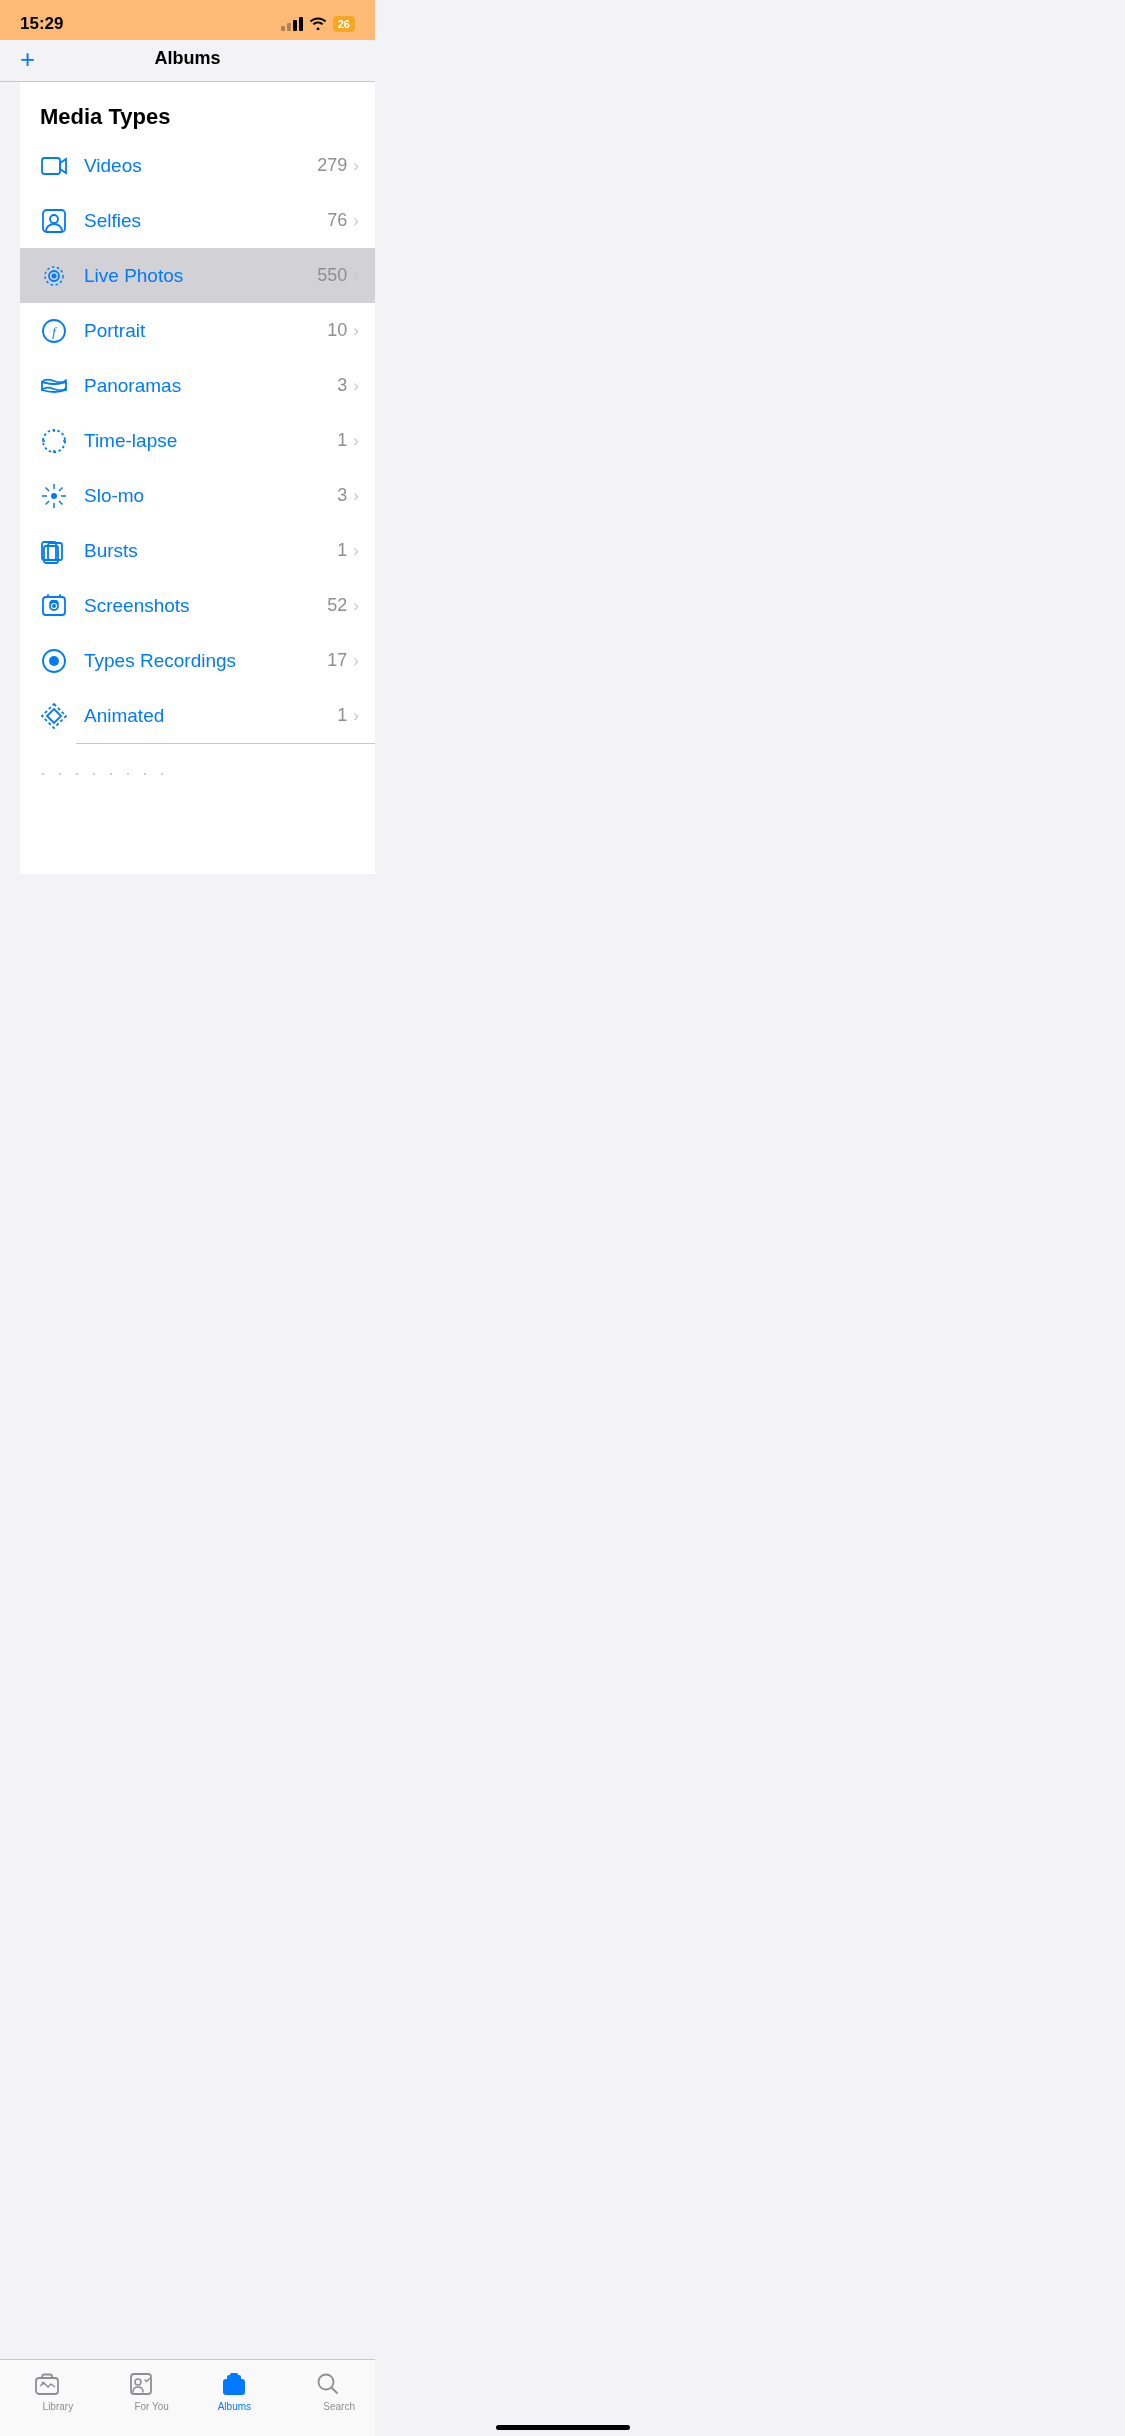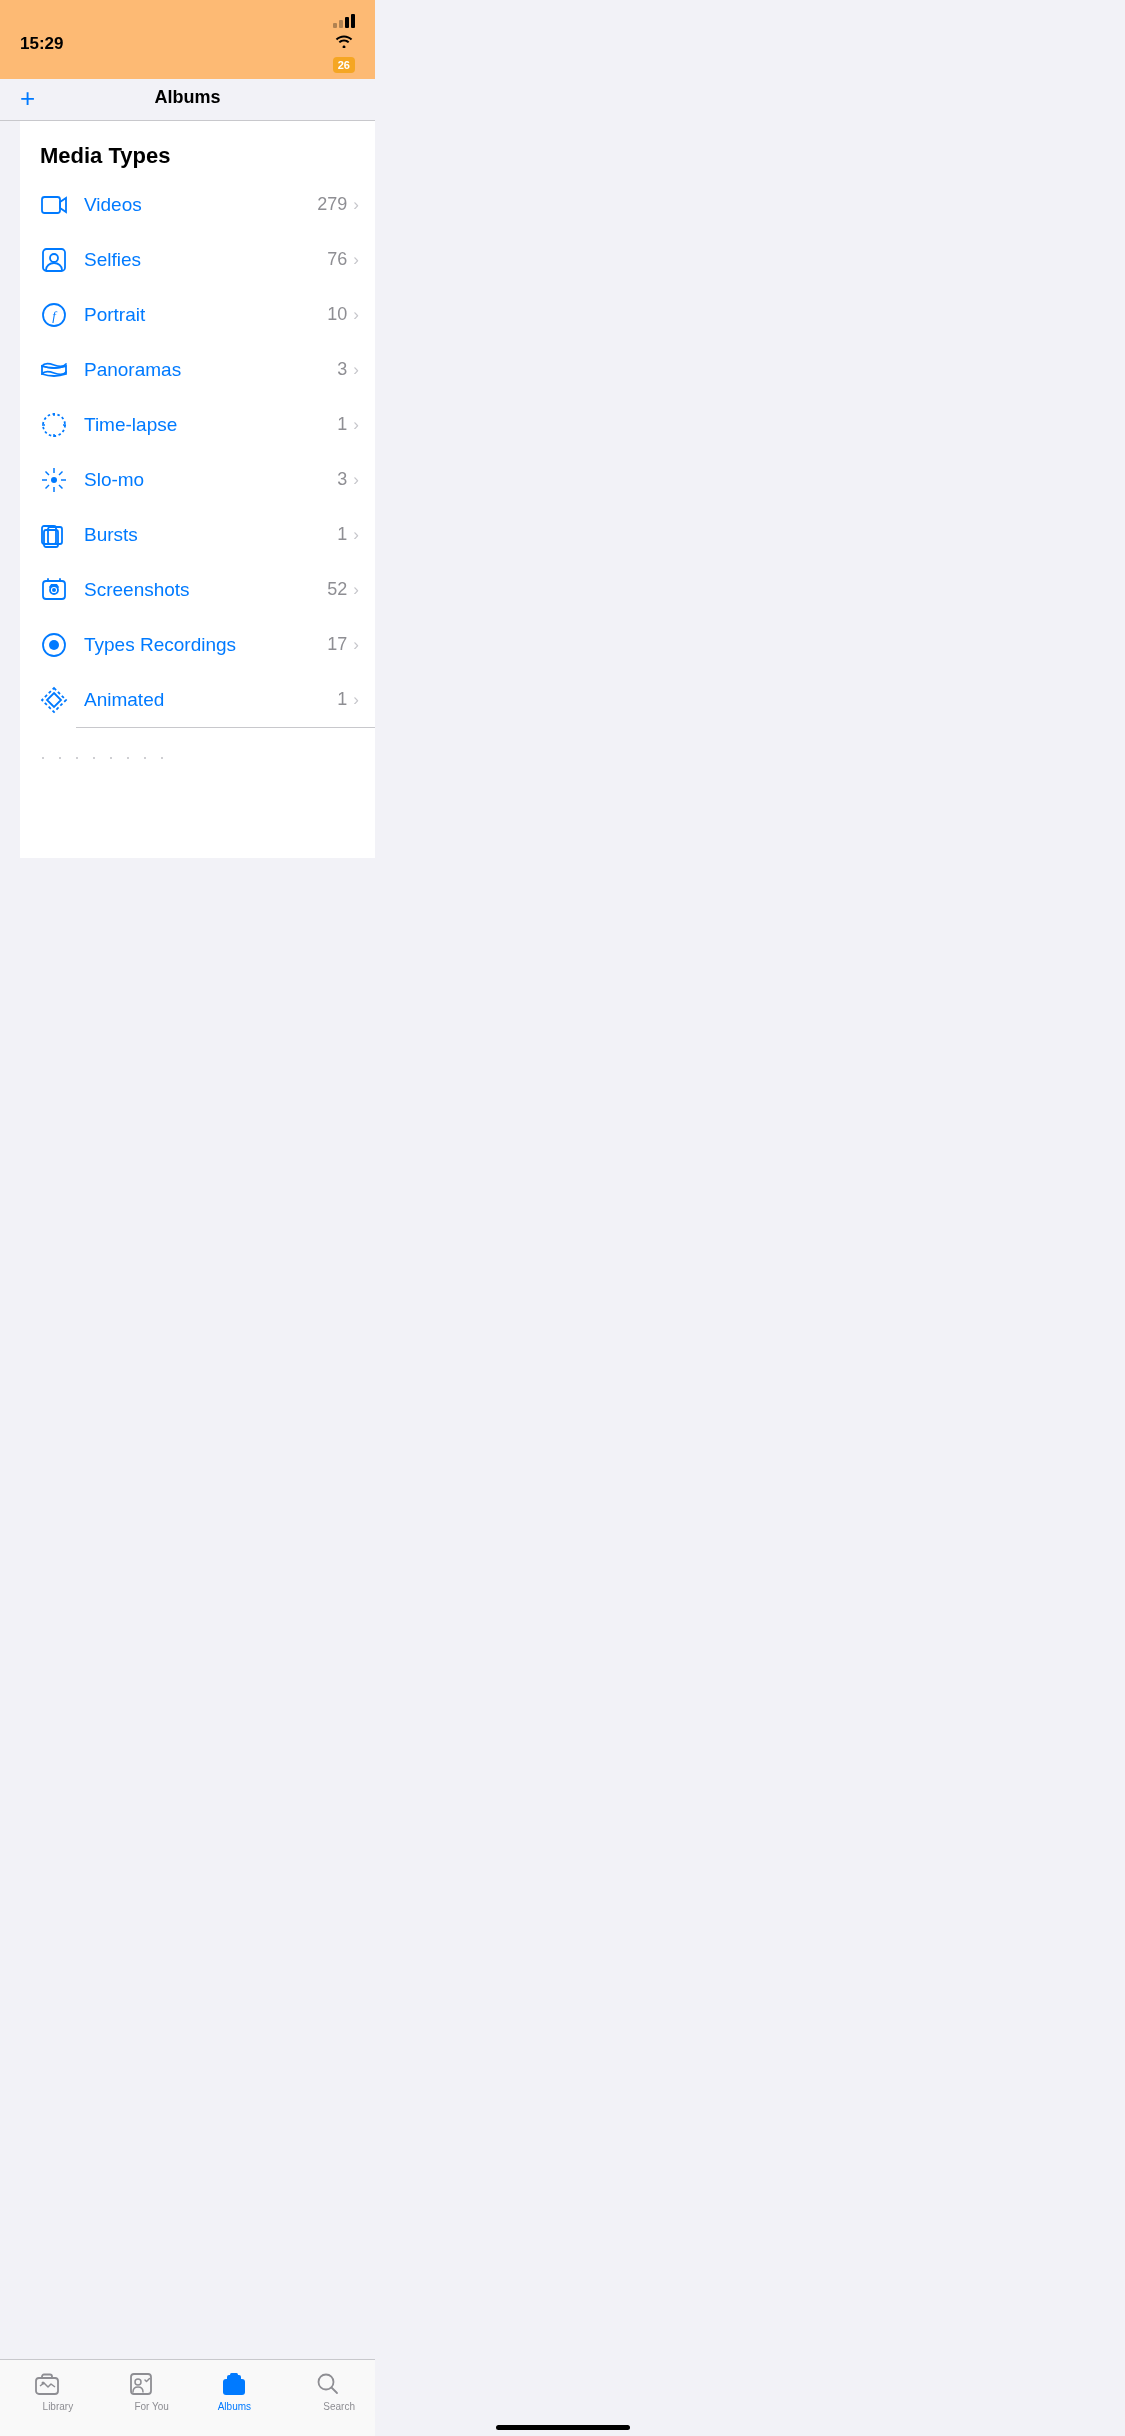--- a/index.html
+++ b/index.html
@@ -20,21 +20,20 @@
     }
     .status-time {
       font-size: 17px;
       font-weight: 600;
       color: #000;
     }
     .status-icons {
       display: flex;
       align-items: center;
       gap: 6px;
-      flex-direction: column;
     }
     .signal-bars {
       display: flex;
       align-items: flex-end;
       gap: 2px;
     }
     .signal-bar {
       width: 4px;
       background: #000;
       border-radius: 1px;
@@ -242,20 +241,33 @@
         <rect x="3" y="3" width="22" height="22" rx="3.5"></rect>
         <circle cx="14" cy="12" r="4"></circle>
         <path d="M6 24c0-4 3.6-7 8-7s8 3 8 7" stroke-linecap="round"></path>
       </svg>
     </div>
     <span class="item-label">Selfies</span>
     <span class="item-count">76</span>
     <span class="item-chevron">›</span>
   </div>
 
+  <div class="list-item highlighted">
+    <div class="item-icon">
+      <svg viewBox="0 0 28 28" fill="none">
+        <circle cx="14" cy="14" r="5" stroke="#007aff" stroke-width="1.8"></circle>
+        <circle cx="14" cy="14" r="2.5" fill="#007aff"></circle>
+
+        <circle cx="14" cy="14" r="9" stroke="#007aff" stroke-width="1.5" stroke-dasharray="2.5 2.5"></circle>
+      </svg>
+    </div>
+    <span class="item-label">Live Photos</span>
+    <span class="item-count">550</span>
+    <span class="item-chevron">›</span>
+  </div>
 
   <div class="list-item">
     <div class="item-icon">
       <svg viewBox="0 0 28 28" fill="none" stroke="#007aff" stroke-width="1.8">
         <circle cx="14" cy="14" r="11"></circle>
         <text x="14" y="19" text-anchor="middle" font-size="13" fill="#007aff" stroke="none" font-style="italic" font-family="Georgia, serif">f</text>
       </svg>
     </div>
     <span class="item-label">Portrait</span>
     <span class="item-count">10</span>

